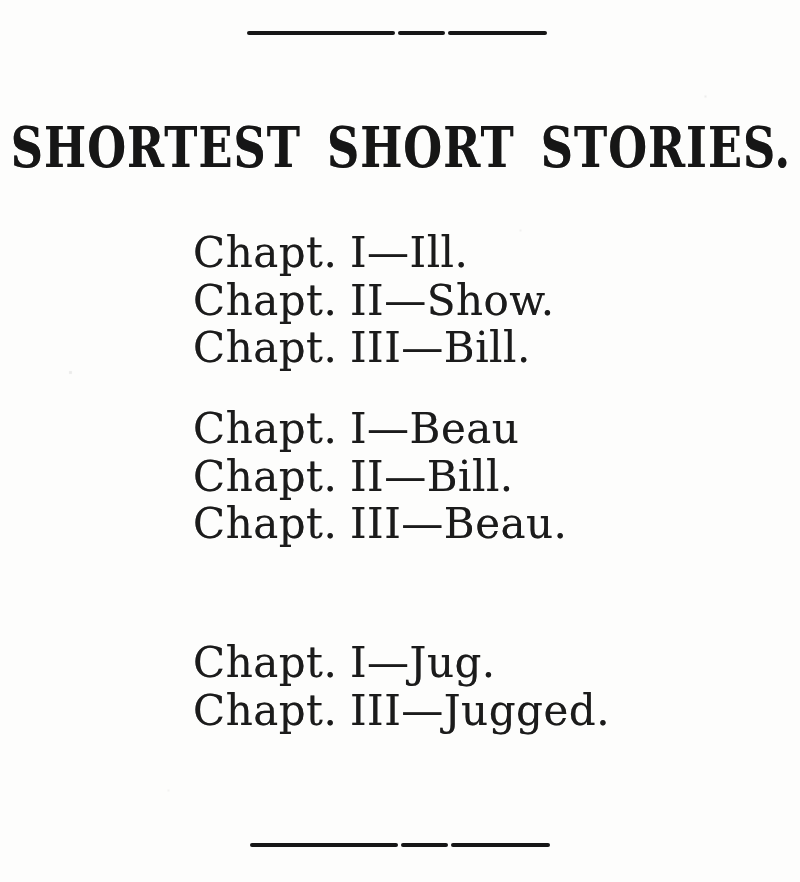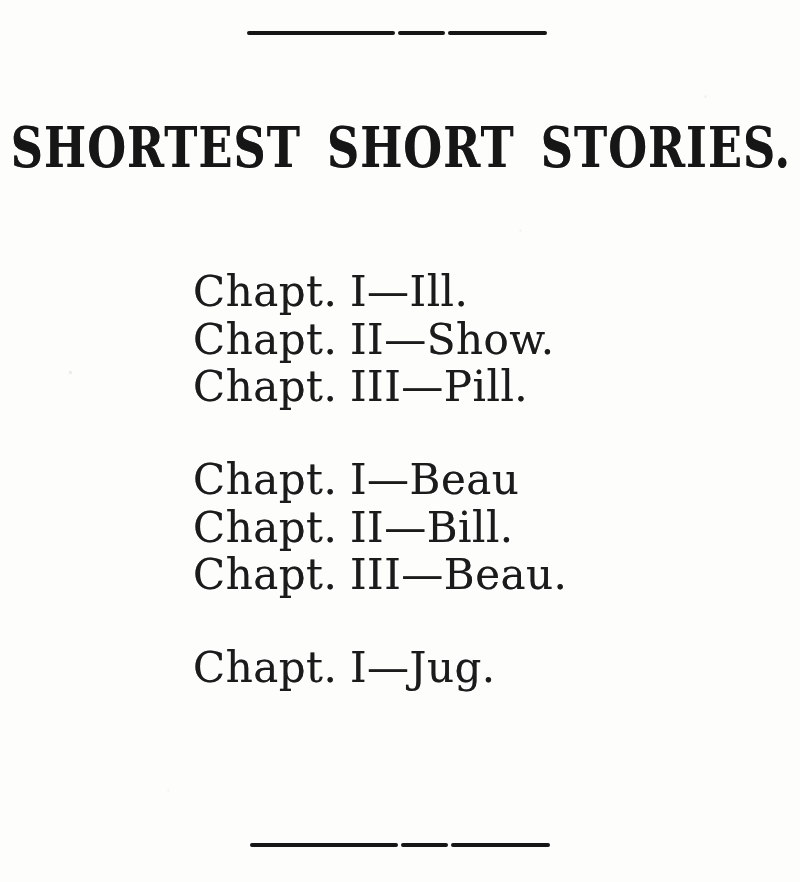--- a/index.html
+++ b/index.html
@@ -47,25 +47,24 @@
 
   .chapter-group {
     position: absolute;
     left: 193px;
     font-size: 42px;
     line-height: 47.5px;
     letter-spacing: 0.5px;
     color: #1b1b1b;
     white-space: nowrap;
     text-shadow: 0 0 0.5px rgba(20,20,20,0.5);
-    margin-top: 39px;
   }
   .group-1 { top: 229px; }
-  .group-2 { top: 417px; }
-  .group-3 { top: 605px; }
+  .group-2 { top: 405px; }
+  .group-3 { top: 639px; }
 
   .chapter-label {
     display: inline-block;
     width: 157px;
   }
 
   
   .speckles {
     position: absolute; top: 0; left: 0; width: 1px; height: 1px;
     background: transparent;
@@ -90,40 +89,43 @@
   <div class="title">SHORTEST SHORT STORIES.</div>
 
   <div class="chapter-group group-1">
     <div>
       <span class="chapter-label">Chapt.</span><span>I—Ill.</span>
     </div>
     <div>
       <span class="chapter-label">Chapt.</span><span>II—Show.</span>
     </div>
     <div>
-      <span class="chapter-label">Chapt.</span><span>III—Pill.</span>
+      <span class="chapter-label">Chapt.</span><span>III—Bill.</span>
     </div>
   </div>
 
   <div class="chapter-group group-2">
     <div>
       <span class="chapter-label">Chapt.</span><span>I—Beau</span>
     </div>
     <div>
       <span class="chapter-label">Chapt.</span><span>II—Bill.</span>
     </div>
     <div>
       <span class="chapter-label">Chapt.</span><span>III—Beau.</span>
     </div>
   </div>
 
   <div class="chapter-group group-3">
     <div>
       <span class="chapter-label">Chapt.</span><span>I—Jug.</span>
     </div>
+    <div>
+      <span class="chapter-label">Chapt.</span><span>III—Jugged.</span>
+    </div>
   </div>
 
   <div class="rule rule-bottom">
     <div class="seg seg1"></div>
     <div class="seg seg2"></div>
     <div class="seg seg3"></div>
   </div>
 
   <div class="speckles"></div>
 

